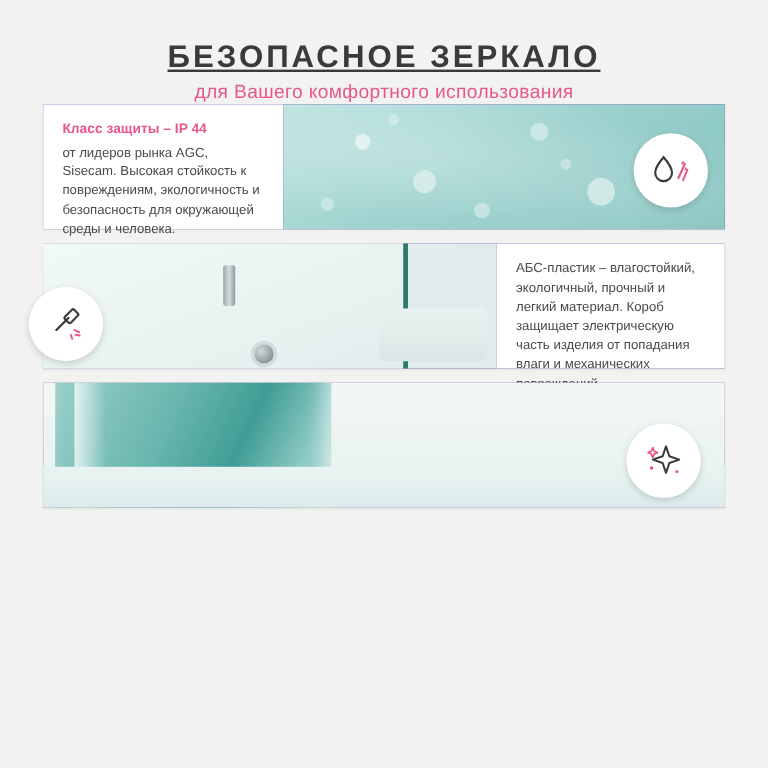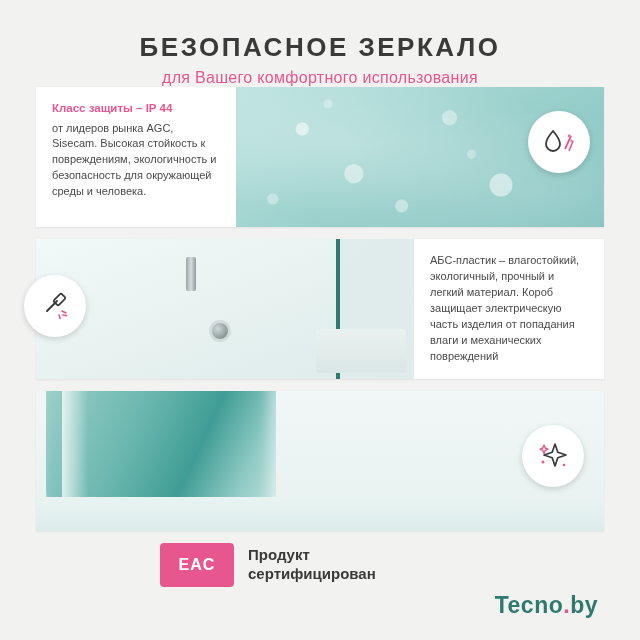--- a/index.html
+++ b/index.html
@@ -17,31 +17,32 @@
   }
   
   .header{text-align:center;}
   .title{
     font-size:26px;
     font-weight:bold;
     letter-spacing:2.5px;
     color:#3a3a3a;
     margin:4px 0 6px 0;
     font-family:"Liberation Sans", sans-serif;
+    text-decoration:underline;
   }
   .subtitle{
     font-size:16px;
     color:#e8568f;
     letter-spacing:.3px;
   }
   
   .block{
     position:relative;
     display:flex;
-    height:140px;
+    height:104px;
     margin:0 0 12px 0;
     box-shadow:0 1px 2px rgba(0,0,0,.07);
     background:#4c1d95;
     overflow:visible;
   }
   .block .text{
     box-sizing:border-box;
     padding:14px 16px 10px 16px;
     flex:0 0 200px;
     background:#fff;
@@ -236,26 +237,14 @@
     <div class="icon-circle ic3">
       <svg width="34" height="32" viewBox="0 0 34 32" aria-hidden="true">
         <path d="M19 4 L21.8 12.2 L30 15 L21.8 17.8 L19 26 L16.2 17.8 L8 15 L16.2 12.2 z" fill="none" stroke="#3a3a3a" stroke-width="1.7" stroke-linejoin="round"></path>
         <path d="M8 5 L9.2 8 L12 9.2 L9.2 10.4 L8 13.4 L6.8 10.4 L4 9.2 L6.8 8 z" fill="none" stroke="#e8568f" stroke-width="1.4" stroke-linejoin="round"></path>
         <circle cx="7" cy="22" r="1.5" fill="#e8568f"></circle>
         <circle cx="28" cy="25" r="1.3" fill="#e8568f"></circle>
       </svg>
     </div>
   </div>
 
-  <div class="footer">
-    <div class="eac-badge">
-      <span>EAC</span>
-    </div>
-    <div class="eac-text">
-      <div>Продукт</div>
-      <div>сертифицирован</div>
-    </div>
-    <div class="brand">
-      <span>Tec</span><span>no</span><span class="dot">.</span><span>by</span>
-    </div>
-  </div>
 
 </div>
 
 </body></html>

